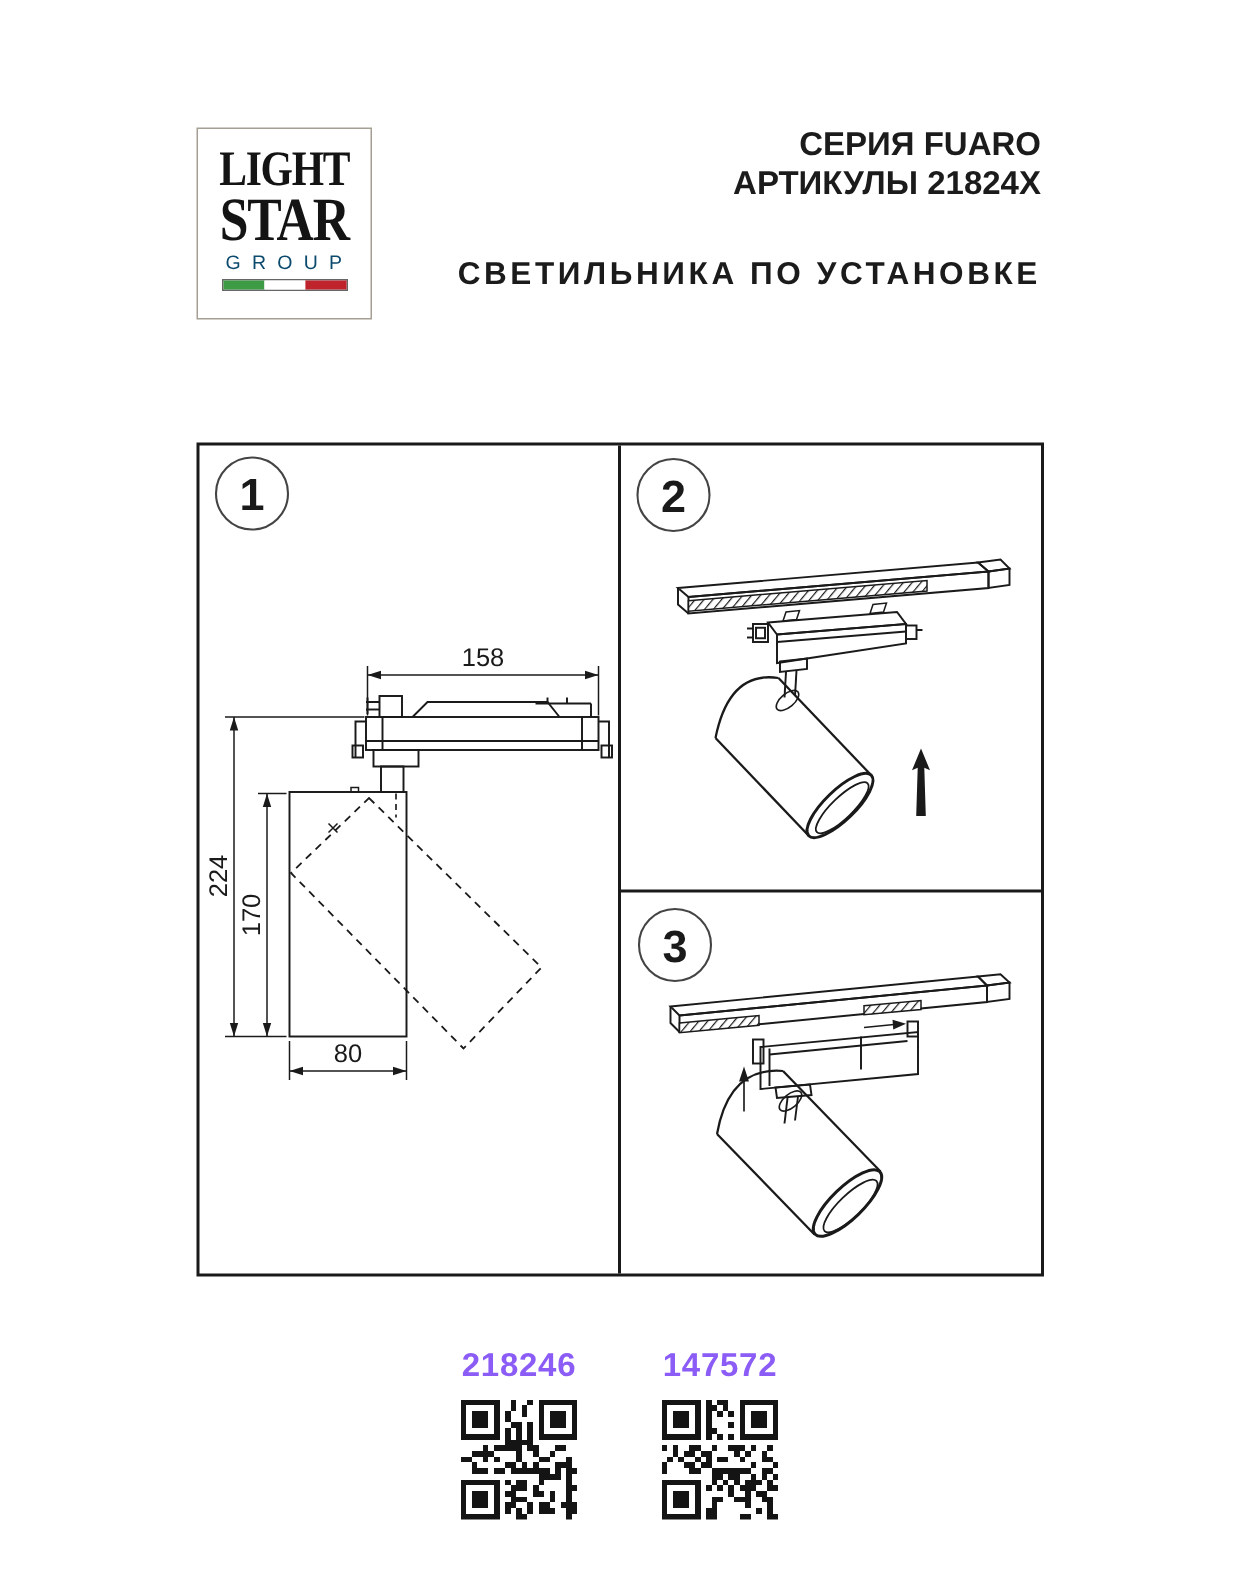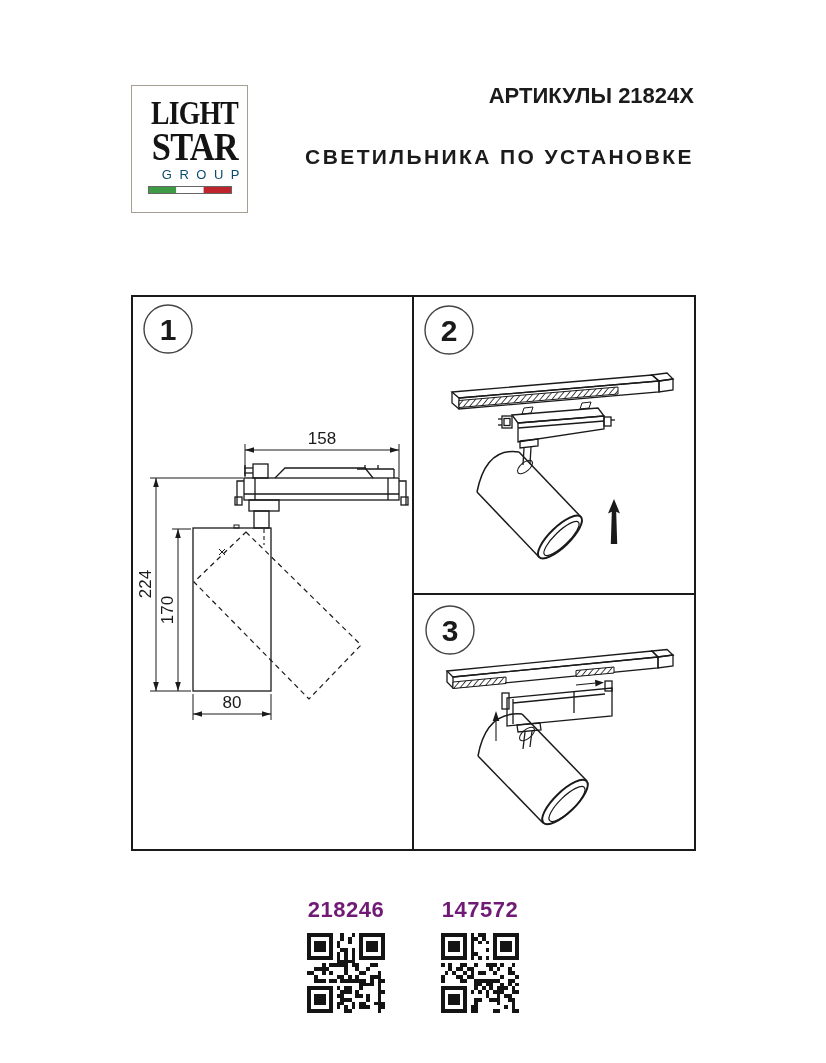--- a/index.html
+++ b/index.html
@@ -3,21 +3,21 @@
 <meta charset="utf-8">
 <style>
   html,body{margin:0;padding:0;}
   body{
     width:826px;height:1063px;position:relative;background:#ffffff;
     font-family:"Liberation Sans",sans-serif;color:#1b1b1b;overflow:hidden;
   }
   
   .logo-box{
     position:absolute;left:131px;top:85px;width:115px;height:126px;
-    border:1px solid #a59f93;text-align:right;background:#fff;
+    border:1px solid #a59f93;text-align:center;background:#fff;
   }
   .logo-light{
     margin-top:12px;font-family:"Liberation Serif",serif;font-weight:bold;
     font-size:33px;line-height:30px;transform:scaleX(.84);letter-spacing:-1px;color:#141414;
   }
   .logo-star{
     font-family:"Liberation Serif",serif;font-weight:bold;
     font-size:41px;line-height:37px;transform:scaleX(.84);letter-spacing:-1px;color:#141414;
   }
   .logo-group{
@@ -42,39 +42,40 @@
   .divider-h{position:absolute;left:281px;top:296px;width:280px;height:2px;background:#1a1a1a;}
   .panel1{position:absolute;left:0;top:0;}
   .panel2{position:absolute;left:281px;top:0;}
   .panel3{position:absolute;left:281px;top:298px;}
   svg text.dim{font-family:"Liberation Sans",sans-serif;font-size:17px;fill:#1a1a1a;}
   svg text.stepnum{font-family:"Liberation Sans",sans-serif;font-size:30px;font-weight:bold;fill:#1a1a1a;}
   
   .article-block{position:absolute;top:898px;width:78px;text-align:center;}
   .article-block.first{left:307px;}
   .article-block.second{left:441px;}
-  .article-label{font-size:22px;font-weight:bold;line-height:24px;letter-spacing:.5px;color:#701a75;}
+  .article-label{font-size:22px;font-weight:bold;line-height:24px;letter-spacing:.5px;color:#8b5cf6;}
   .qr{display:block;margin:11px auto 0;}
 </style>
 </head>
 <body>
 
 <div class="logo-box">
   <div class="logo-light">LIGHT</div>
   <div class="logo-star">STAR</div>
   <div class="logo-group">GROUP</div>
   <svg class="logo-flag" width="84" height="8" viewBox="0 0 84 8">
     <rect x="0.5" y="0.5" width="83" height="7" fill="none" stroke="#666666"></rect>
     <rect x="1" y="1" width="27.3" height="6" fill="#3d9b45"></rect>
     <rect x="28.3" y="1" width="27.3" height="6" fill="#ffffff"></rect>
     <rect x="55.6" y="1" width="27.4" height="6" fill="#bf232c"></rect>
   </svg>
 </div>
 
 <div class="header">
+  <div class="series">СЕРИЯ FUARO</div>
   <div class="articles">АРТИКУЛЫ 21824X</div>
   <div class="title1">СВЕТИЛЬНИКА ПО УСТАНОВКЕ</div>
 </div>
 
 <div class="figure">
   <div class="divider-v"></div>
   <div class="divider-h"></div>
 
   <svg class="panel1" width="279" height="552" viewBox="0 0 279 552">
     <g>

